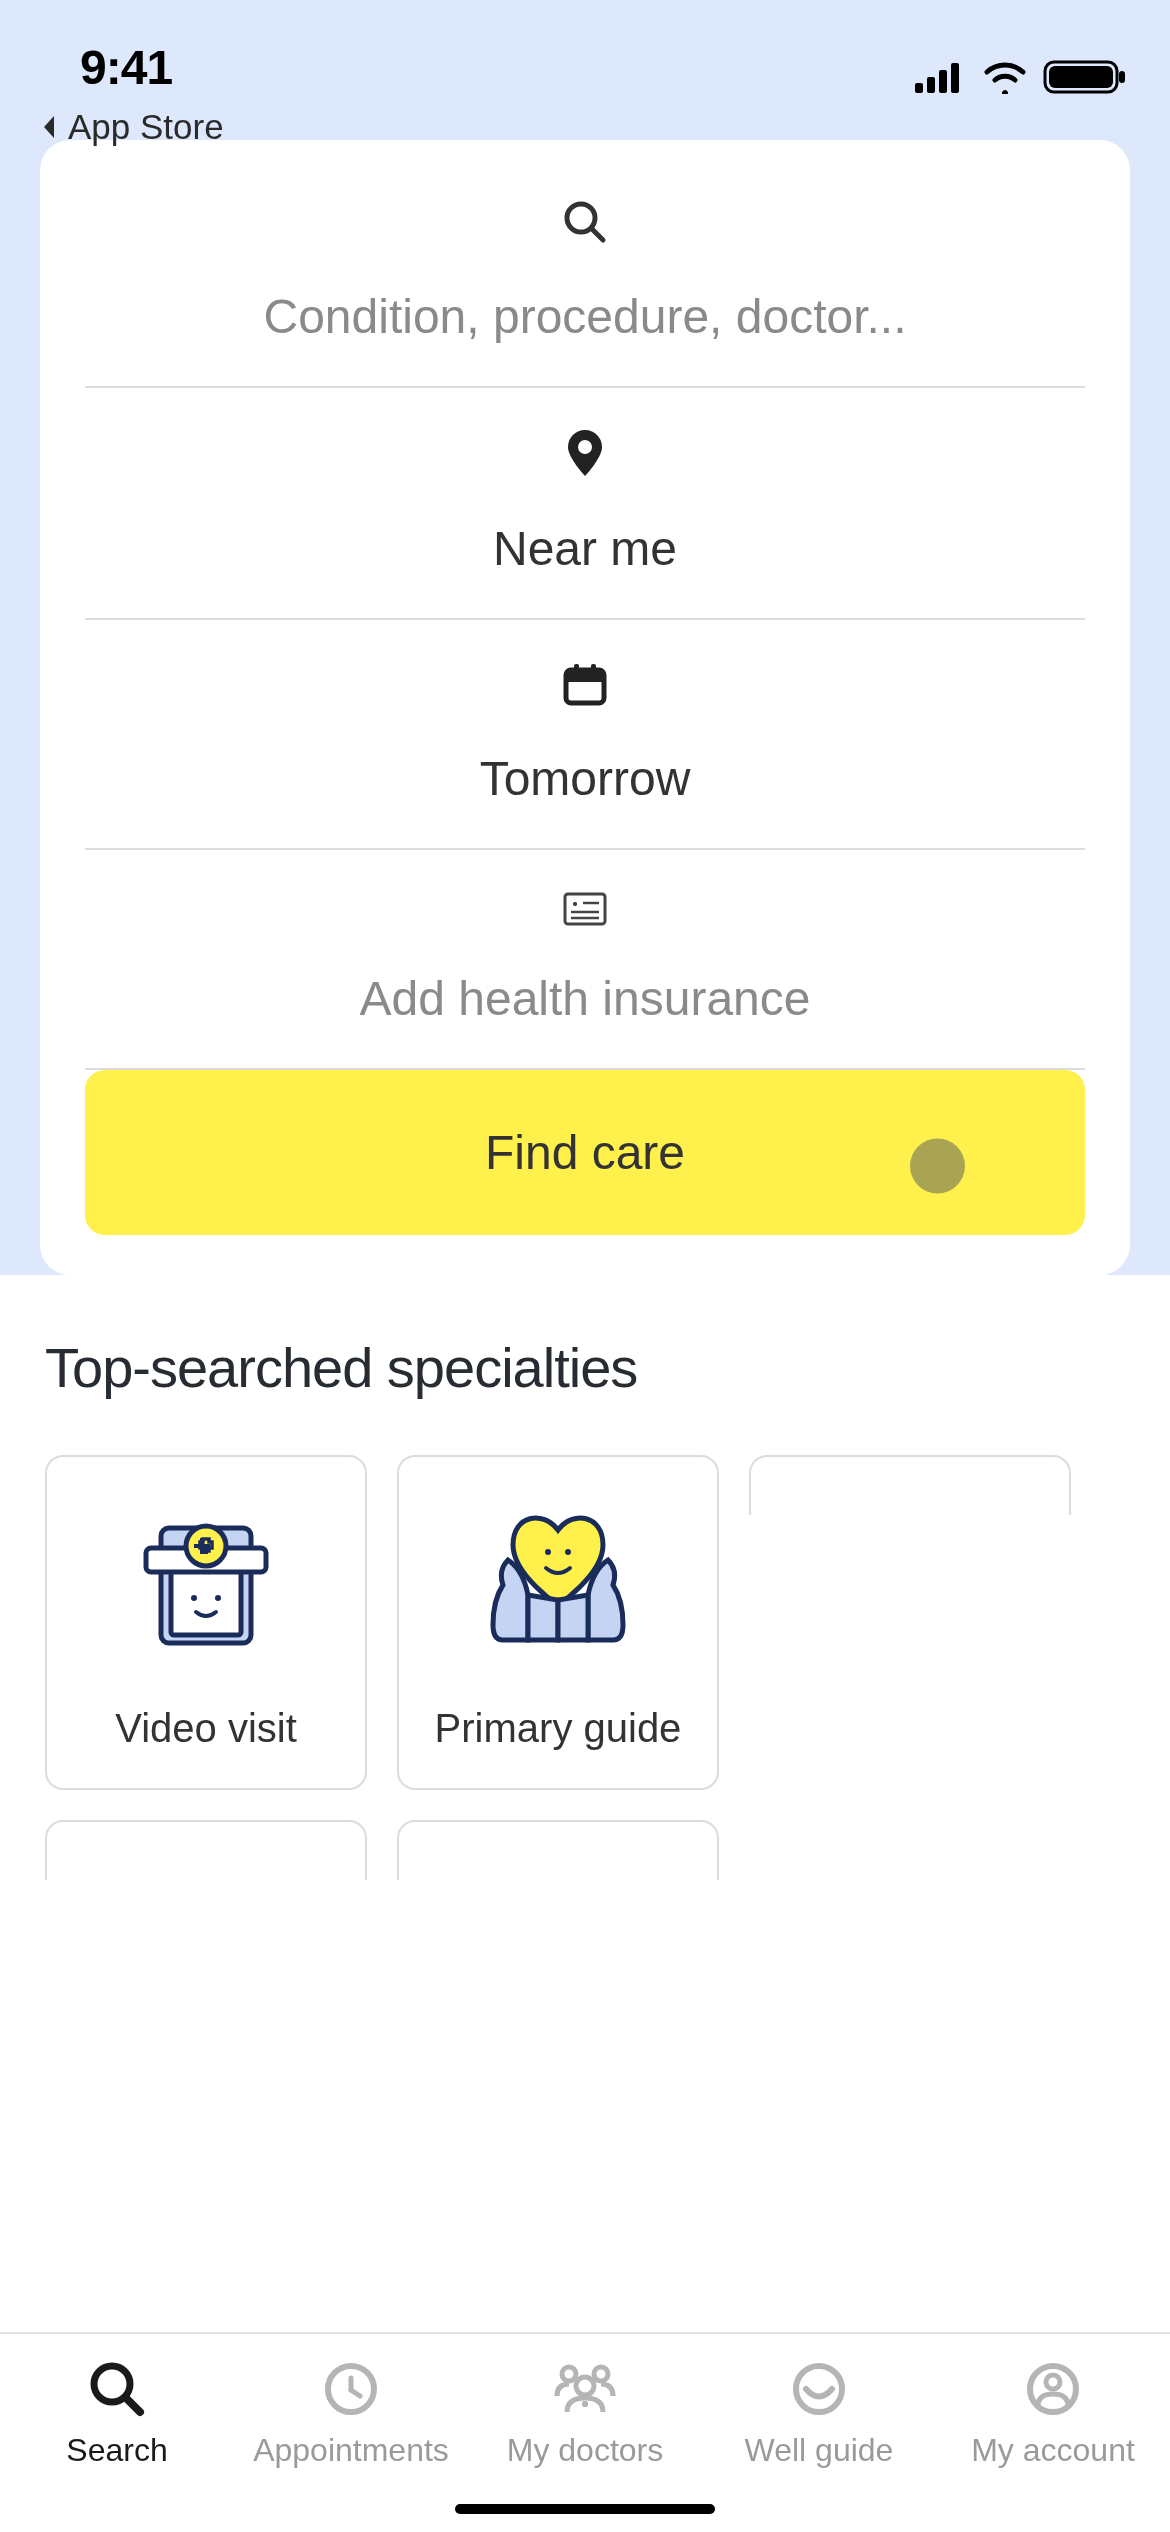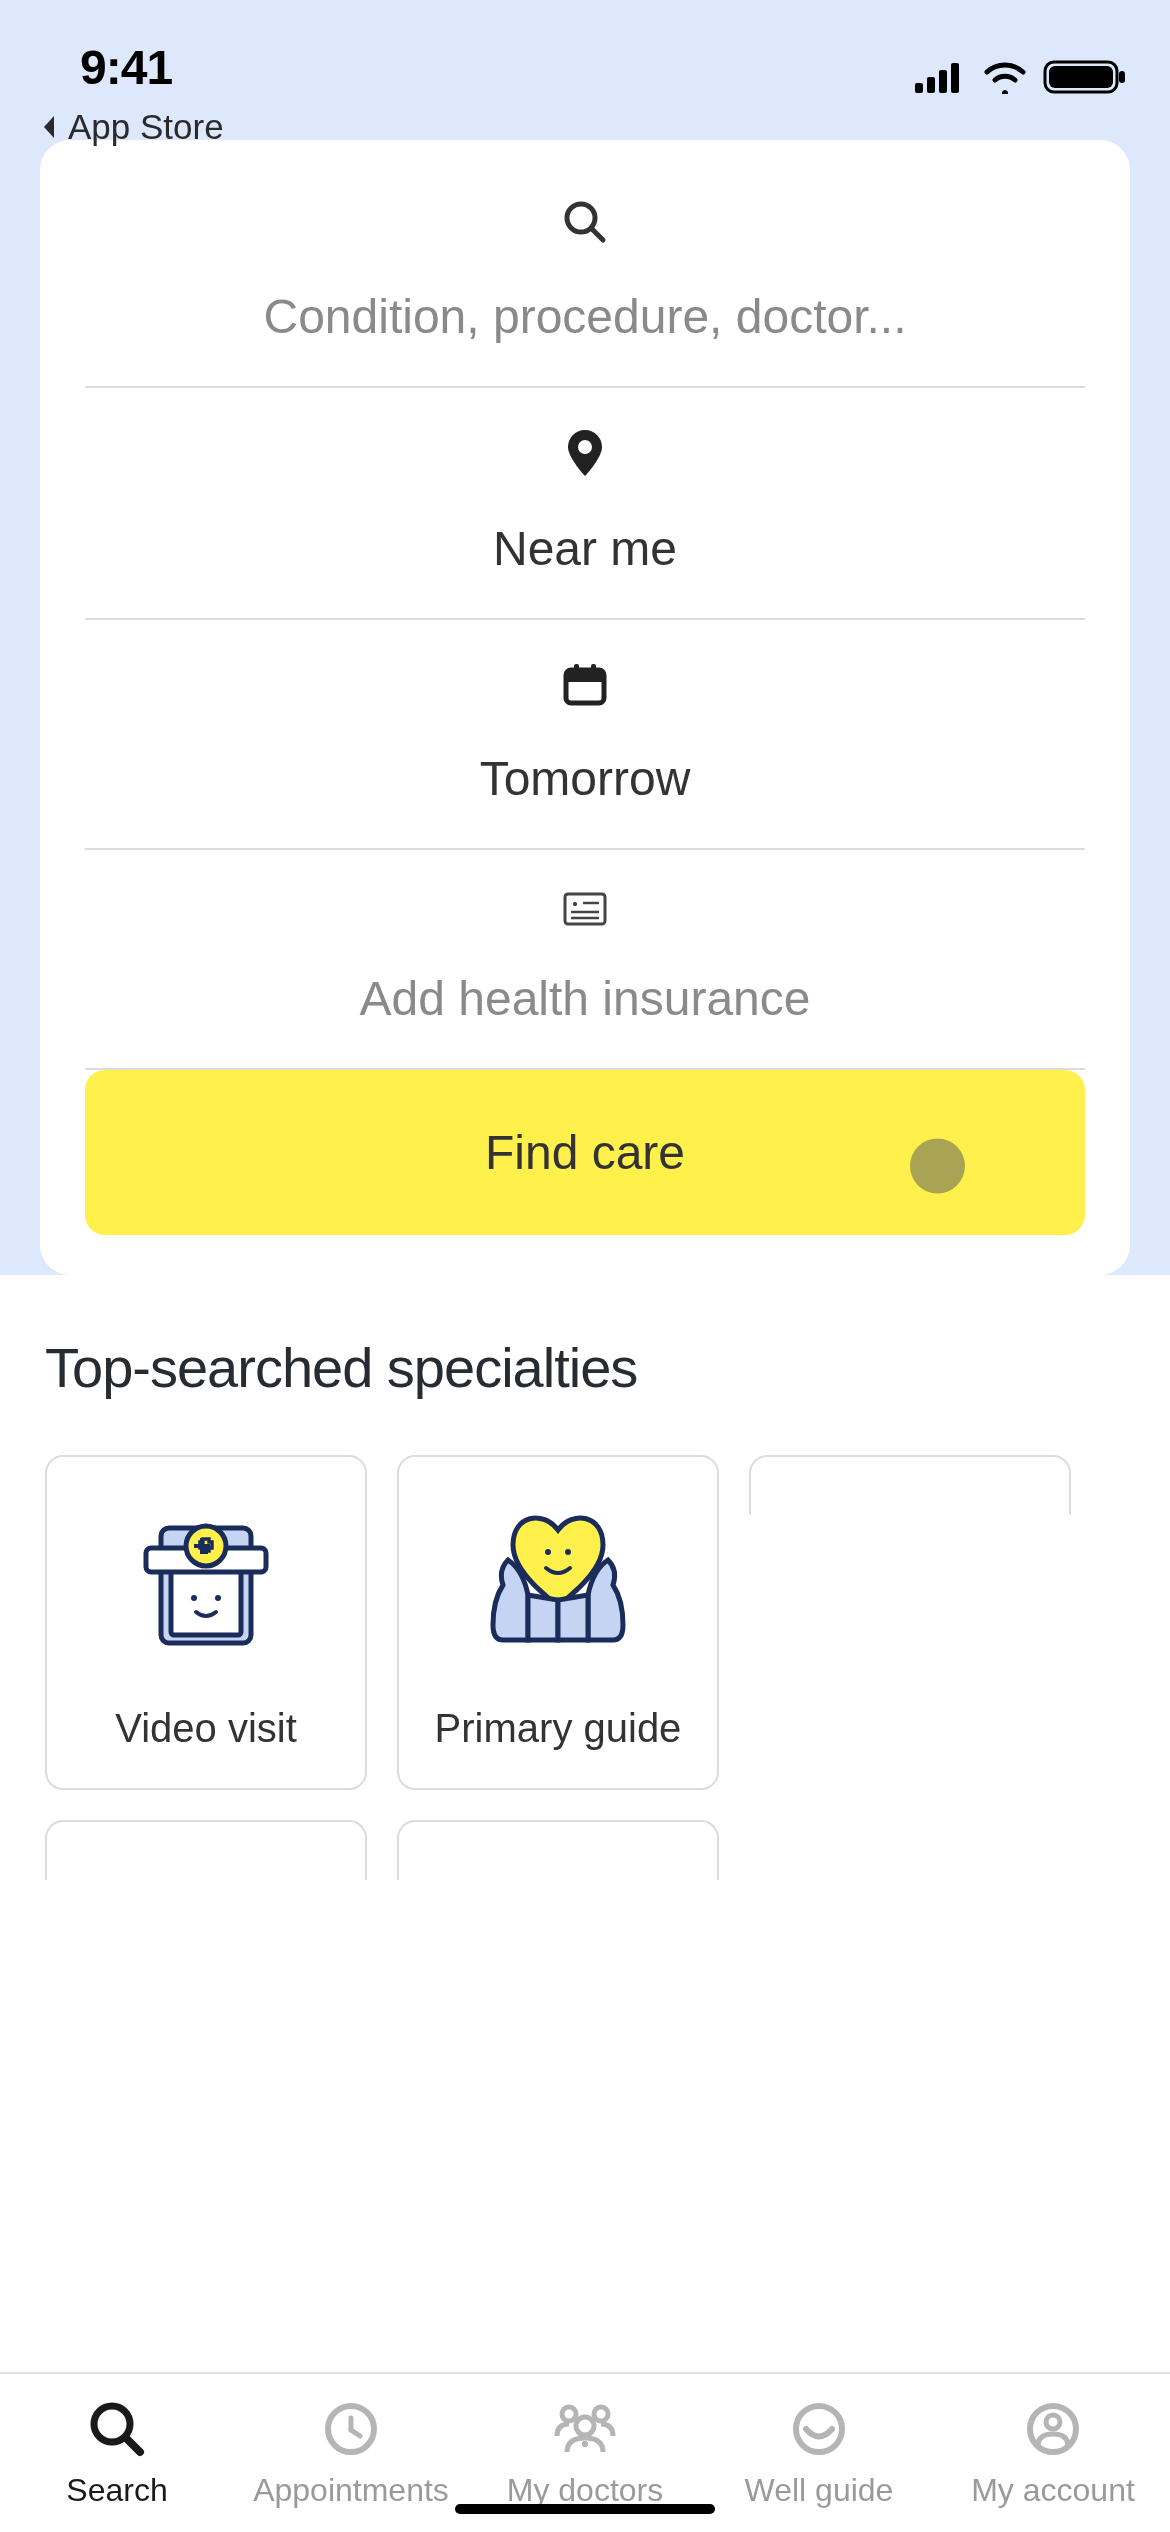--- a/index.html
+++ b/index.html
@@ -148,21 +148,21 @@
     .specialty-card.peek {
       height: 60px;
       border-bottom: none;
       border-radius: 18px 18px 0 0;
     }
     .tab-bar {
       position: absolute;
       bottom: 0;
       left: 0;
       right: 0;
-      height: 160px;
+      height: 200px;
       background: #fff;
       border-top: 2px solid #e0e0e0;
       display: flex;
       justify-content: space-around;
       align-items: flex-start;
       padding-top: 24px;
     }
     .tab-item {
       display: flex;
       flex-direction: column;

